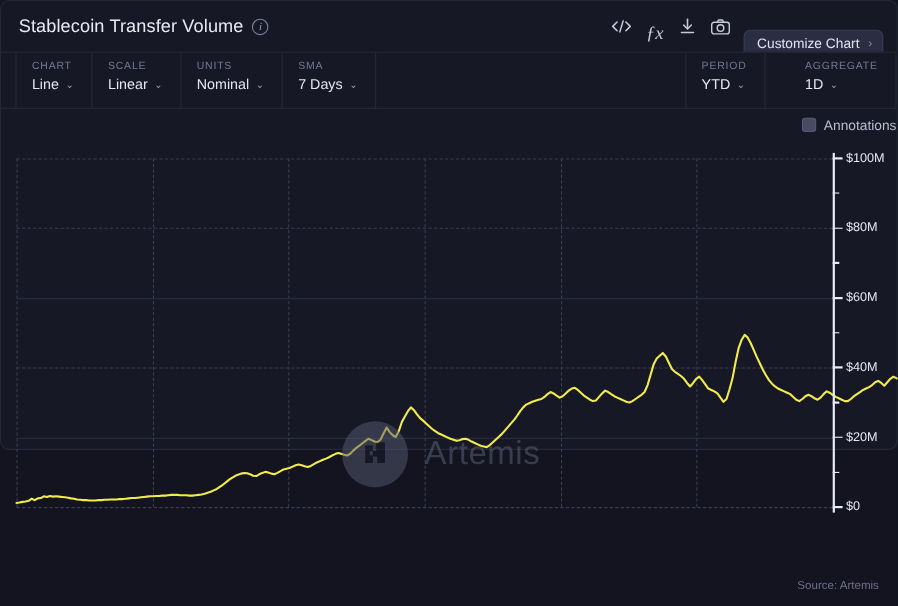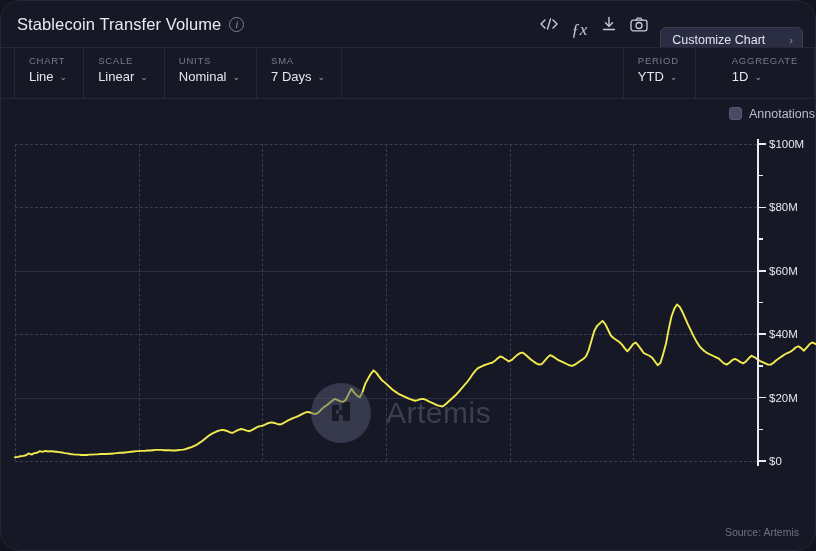--- a/index.html
+++ b/index.html
@@ -5,24 +5,24 @@
 <style>
   * { box-sizing: border-box; margin: 0; padding: 0; }
   html, body {
     width: 816px; height: 551px;
     background: #13141f;
     font-family: "Liberation Sans", sans-serif;
     overflow: hidden;
   }
   #app {
     position: relative;
-    width: 816px; height: 551px;
+    width: 816px; height: 409px;
     background: #171826;
     border: 1px solid #262839;
-    border-radius: 20px;
+    border-radius: 8px;
   }
 
   
   .header {
     position: absolute; top: 0; left: 0;
     width: 814px; height: 46px;
     display: flex; align-items: center;
     padding: 0 12px 0 16px;
   }
   .title {
@@ -43,21 +43,21 @@
     display: flex; align-items: center; justify-content: center;
     cursor: pointer;
   }
   .hicon svg { display:block; }
   .hicon.fx { font-family: "Liberation Serif", serif; font-style: italic; font-size: 17px; margin-top: 12px; }
   .customize-btn {
     margin-left: 6px;
     height: 27px; padding: 0 9px 0 11px;
     background: #2b2e42; border: 1px solid #3a3d54; border-radius: 6px;
     color: #dfe2ef; font-size: 12.5px;
-    display: flex; align-items: center; gap: 24px;
+    display: flex; align-items: center; gap: 8px;
     cursor: pointer; white-space: nowrap; margin-top: 32px;
   }
   .customize-btn .chev { color: #8d91a8; font-size: 11px; }
 
   
   .controls {
     position: absolute; top: 46px; left: 0;
     width: 814px; height: 52px;
     display: flex; align-items: stretch;
     border-top: 1px solid #262839;

